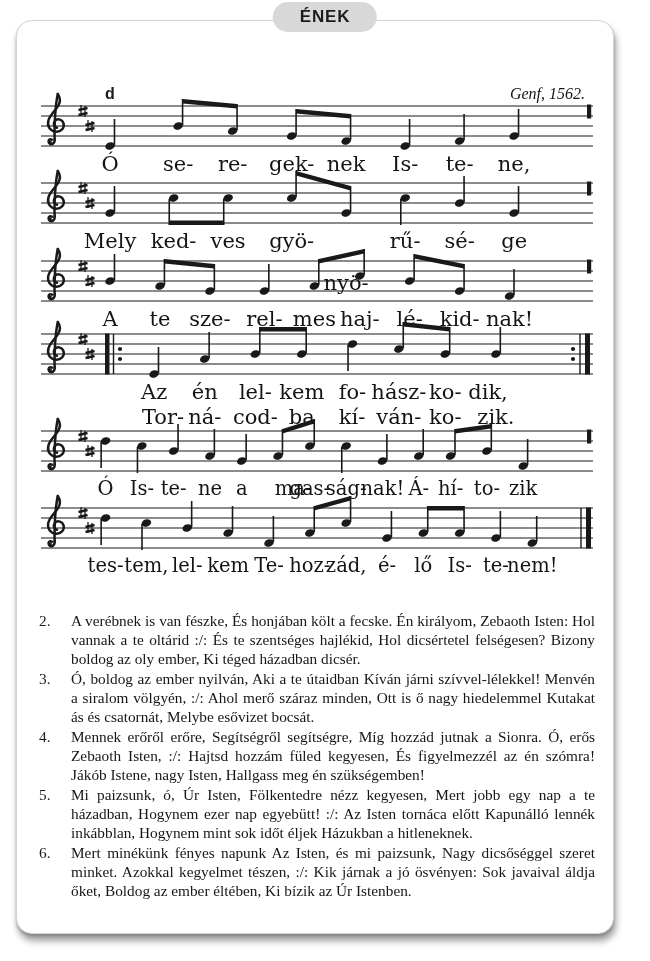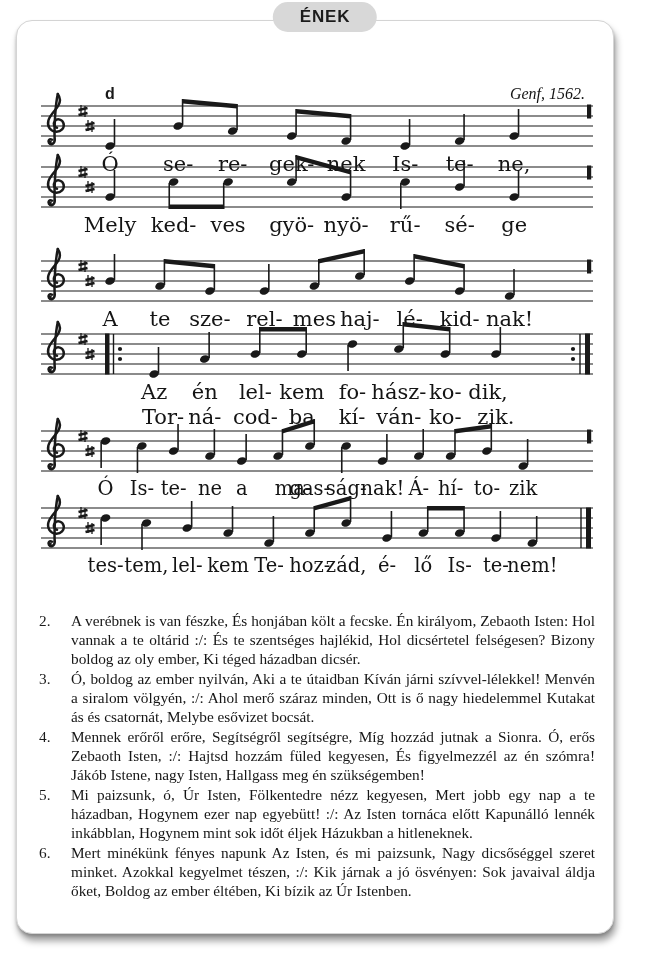--- a/index.html
+++ b/index.html
@@ -92,21 +92,21 @@
           <span style="left: 69.08px;">Ó</span>
           <span style="left: 137.18px;">se-</span>
           <span style="left: 191.66px;">re-</span>
           <span style="left: 250.68px;">gek-</span>
           <span style="left: 305.16px;">nek</span>
           <span style="left: 364.18px;">Is-</span>
           <span style="left: 418.66px;">te-</span>
           <span style="left: 473.14px;">ne,</span>
         </div>
       </div>
-    <div class="staff-group" style="top: 61px; height: 72px;">
+    <div class="staff-group" style="top: 77px; height: 72px;">
         <svg width="552" height="70" viewBox="0 0 552 70" style="position: absolute; top: -20px; left: 0px;">
           <line x1="0" y1="20" x2="552" y2="20" stroke="#191919" stroke-width="1.1"></line>
           <line x1="0" y1="30" x2="552" y2="30" stroke="#191919" stroke-width="1.1"></line>
           <line x1="0" y1="40" x2="552" y2="40" stroke="#191919" stroke-width="1.1"></line>
           <line x1="0" y1="50" x2="552" y2="50" stroke="#191919" stroke-width="1.1"></line>
           <line x1="0" y1="60" x2="552" y2="60" stroke="#191919" stroke-width="1.1"></line>
           <path d="M16.8 8 C19.2 11.5 19.6 15.5 17.4 19.5 C14.6 24.5 8.8 29 7.4 34.5 C6 40.5 9.2 45.2 14.6 45.6 C20.2 46 23.6 42 22.6 37.6 C21.6 33.4 16.4 32 13.9 35 C11.9 37.6 12.9 41.2 16 41.8" fill="none" stroke="#191919" stroke-width="2.5" stroke-linecap="round"></path>
           <path d="M16.8 8 C15.4 14 14.7 21 14.1 30 C13.5 40 13.4 48 13.7 53.5" fill="none" stroke="#191919" stroke-width="2.5" stroke-linecap="round"></path>
           <path d="M13.7 53.5 C13.9 57.8 9.8 59.6 7.9 56.9 C6.5 54.8 8.4 52.4 10.9 53.6" fill="none" stroke="#191919" stroke-width="2.5" stroke-linecap="round"></path>
           <circle cx="9.2" cy="56.1" r="1.7" fill="#191919"></circle>
@@ -136,21 +136,21 @@
           <line x1="477.53999999999996" y1="49" x2="477.53999999999996" y2="23" stroke="#191919" stroke-width="1.6"></line>
           <polygon points="128.23999999999998,62 182.72,62 182.72,57.5 128.23999999999998,57.5" fill="#191919"></polygon>
           <polygon points="255.08,8 309.56,23 309.56,27.5 255.08,12.5" fill="#191919"></polygon>
           <rect x="546" y="18.5" width="4.2" height="14" fill="#191919"></rect>
         </svg>
         <div class="lyr" style="top: 46px;">
           <span style="left: 69.08px;">Mely</span>
           <span style="left: 132.64px;">ked-</span>
           <span style="left: 187.12px;">ves</span>
           <span style="left: 250.68px;">gyö-</span>
-          <span style="left: 305.16px;">nyö-</span>
+          <span style="left: 305.16px; margin-top: 42px;">nyö-</span>
           <span style="left: 364.18px;">rű-</span>
           <span style="left: 418.66px;">sé-</span>
           <span style="left: 473.14px;">ge</span>
         </div>
       </div>
     <div class="staff-group" style="top: 155px; height: 76px;">
         <svg width="552" height="70" viewBox="0 0 552 70" style="position: absolute; top: -20px; left: 0px;">
           <line x1="0" y1="20" x2="552" y2="20" stroke="#191919" stroke-width="1.1"></line>
           <line x1="0" y1="30" x2="552" y2="30" stroke="#191919" stroke-width="1.1"></line>
           <line x1="0" y1="40" x2="552" y2="40" stroke="#191919" stroke-width="1.1"></line>

